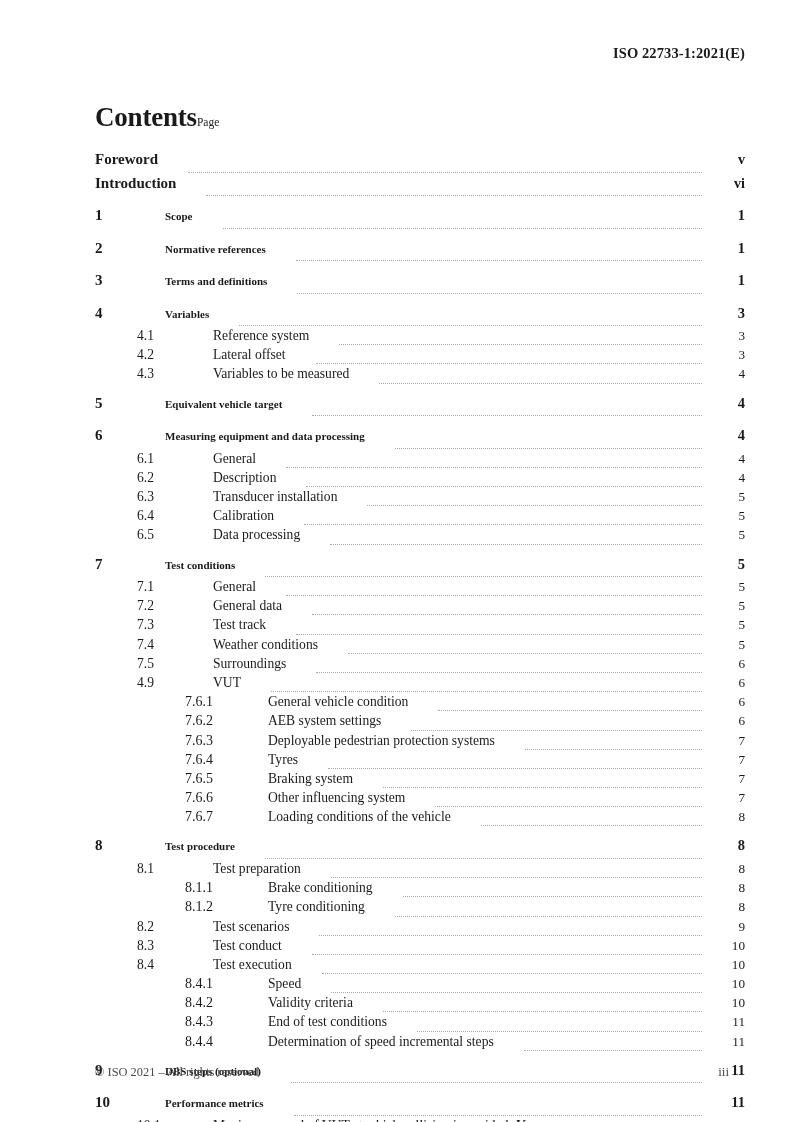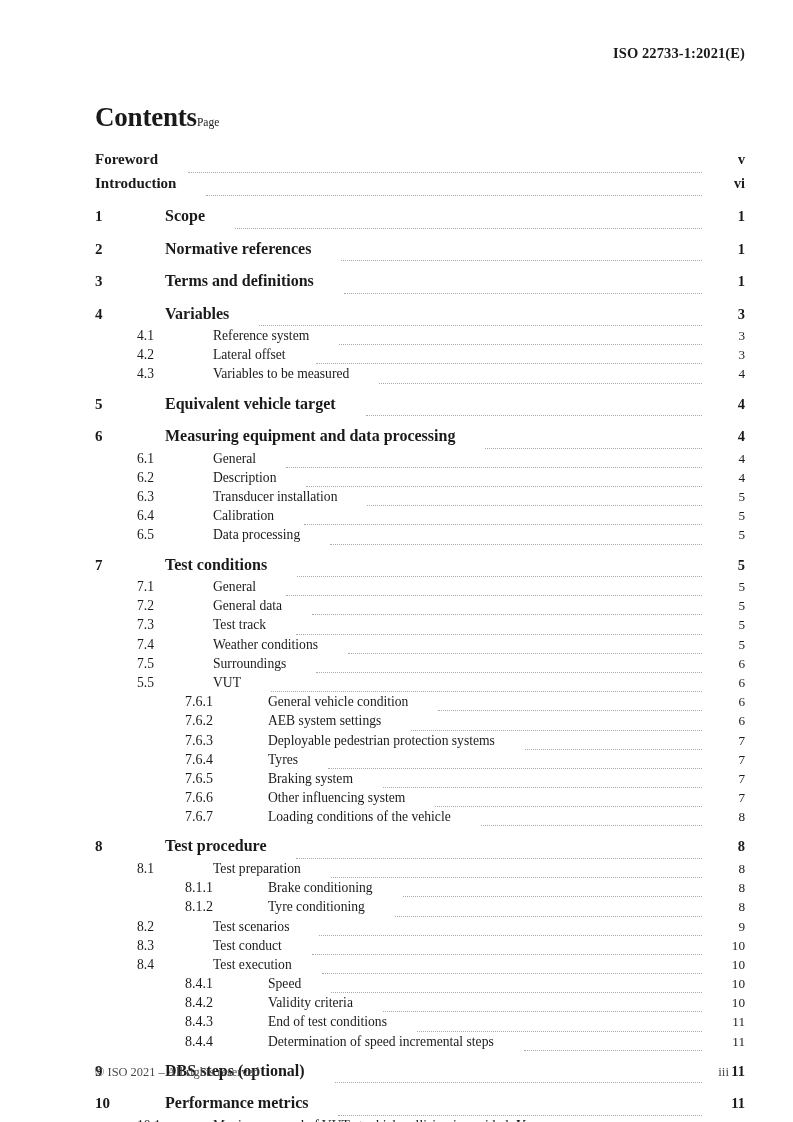--- a/index.html
+++ b/index.html
@@ -108,21 +108,21 @@
     text-align: right;
     min-width: 14px;
   }
 
   
   .lvl0 .lbl { font-size: 15px; font-weight: bold; padding-left: 0; }
   .lvl0 .pg  { font-size: 14px; font-weight: bold; }
 
   
   .lvl1 .num { font-size: 15px; font-weight: bold; width: 42px; }
-  .lvl1 .lbl { font-size: 16px; font-weight: bold; }
+  .lvl1 .lbl { font-size: 11px; font-weight: bold; }
   .lvl1 .pg  { font-size: 14.5px; font-weight: bold; }
 
   
   .lvl2 .num { font-size: 13.6px; width: 48px; margin-left: 42px; }
   .lvl2 .lbl { font-size: 13.6px; }
   .lvl2 .pg  { font-size: 13.2px; }
 
   
   .lvl3 .num { font-size: 14px; width: 55px; margin-left: 90px; }
   .lvl3 .lbl { font-size: 13.6px; font-family: Liberation Serif, serif; }
@@ -292,21 +292,21 @@
         <span class="leader"></span>
         <span class="pg">5</span>
       </div>
       <div class="toc-row lvl2">
         <span class="num">7.5</span>
         <span class="lbl">Surroundings</span>
         <span class="leader"></span>
         <span class="pg">6</span>
       </div>
       <div class="toc-row lvl2">
-        <span class="num">5.5</span>
+        <span class="num">4.9</span>
         <span class="lbl">VUT</span>
         <span class="leader"></span>
         <span class="pg">6</span>
       </div>
       <div class="toc-row lvl3">
         <span class="num">7.6.1</span>
         <span class="lbl">General vehicle condition</span>
         <span class="leader"></span>
         <span class="pg">6</span>
       </div>

